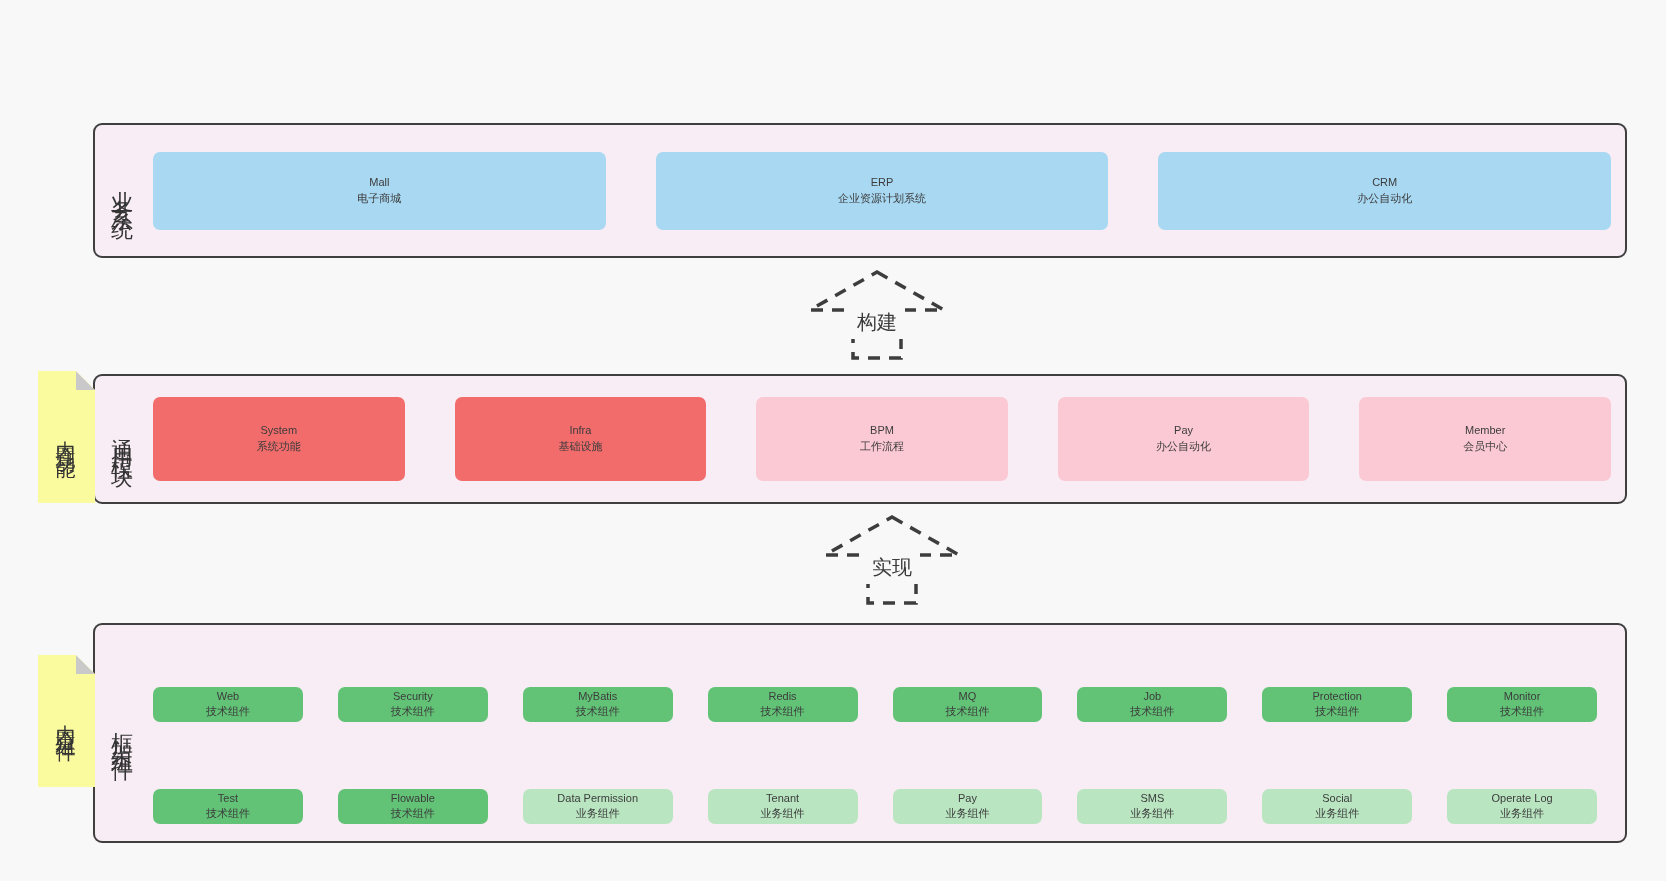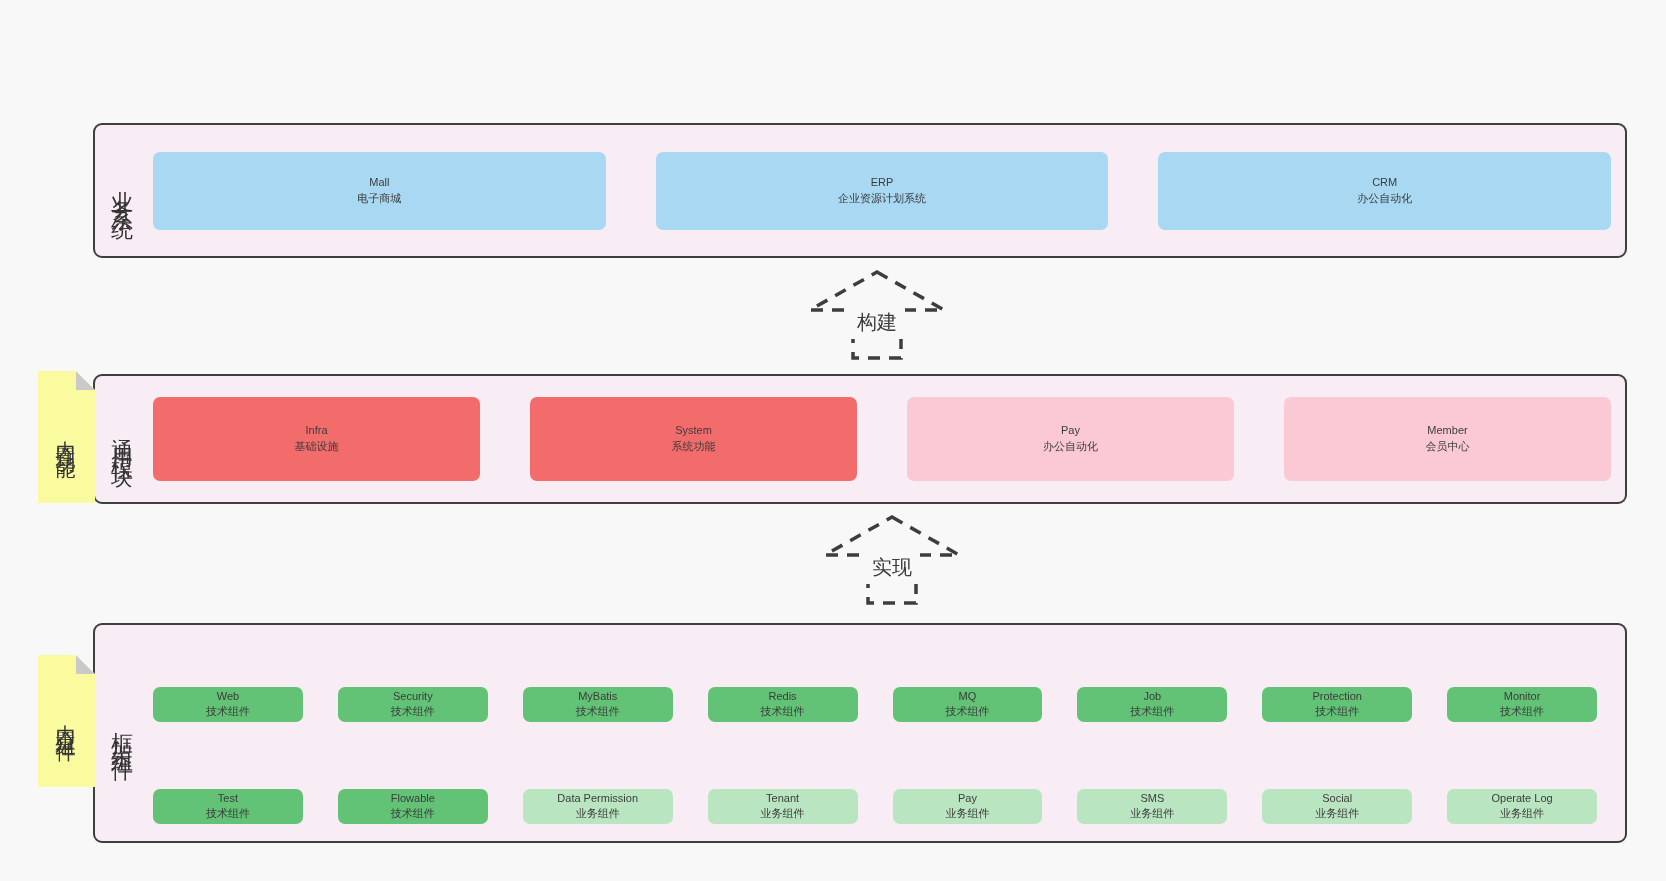--- a/index.html
+++ b/index.html
@@ -120,26 +120,30 @@
     <path class="arrow-path" d="M82 7 L149 45 L106 45 L106 93 L58 93 L58 45 L15 45 Z"></path>
     <rect class="arrow-label-bg" x="54" y="40" width="56" height="34"></rect>
     <text class="arrow-label" x="82" y="64">构建</text>
   </svg>
 
   <section class="panel" id="panel-1">
     <div class="v-label">通用模块</div>
     <div class="rows">
       <div class="box-row">
           <div class="box red">
+            <div class="en">System</div>
+            <div class="zh">系统功能</div>
+          </div>
+          <div class="box red">
             <div class="en">Infra</div>
             <div class="zh">基础设施</div>
           </div>
-          <div class="box red">
-            <div class="en">System</div>
-            <div class="zh">系统功能</div>
+          <div class="box pink">
+            <div class="en">BPM</div>
+            <div class="zh">工作流程</div>
           </div>
           <div class="box pink">
             <div class="en">Pay</div>
             <div class="zh">办公自动化</div>
           </div>
           <div class="box pink">
             <div class="en">Member</div>
             <div class="zh">会员中心</div>
           </div>
         </div>

